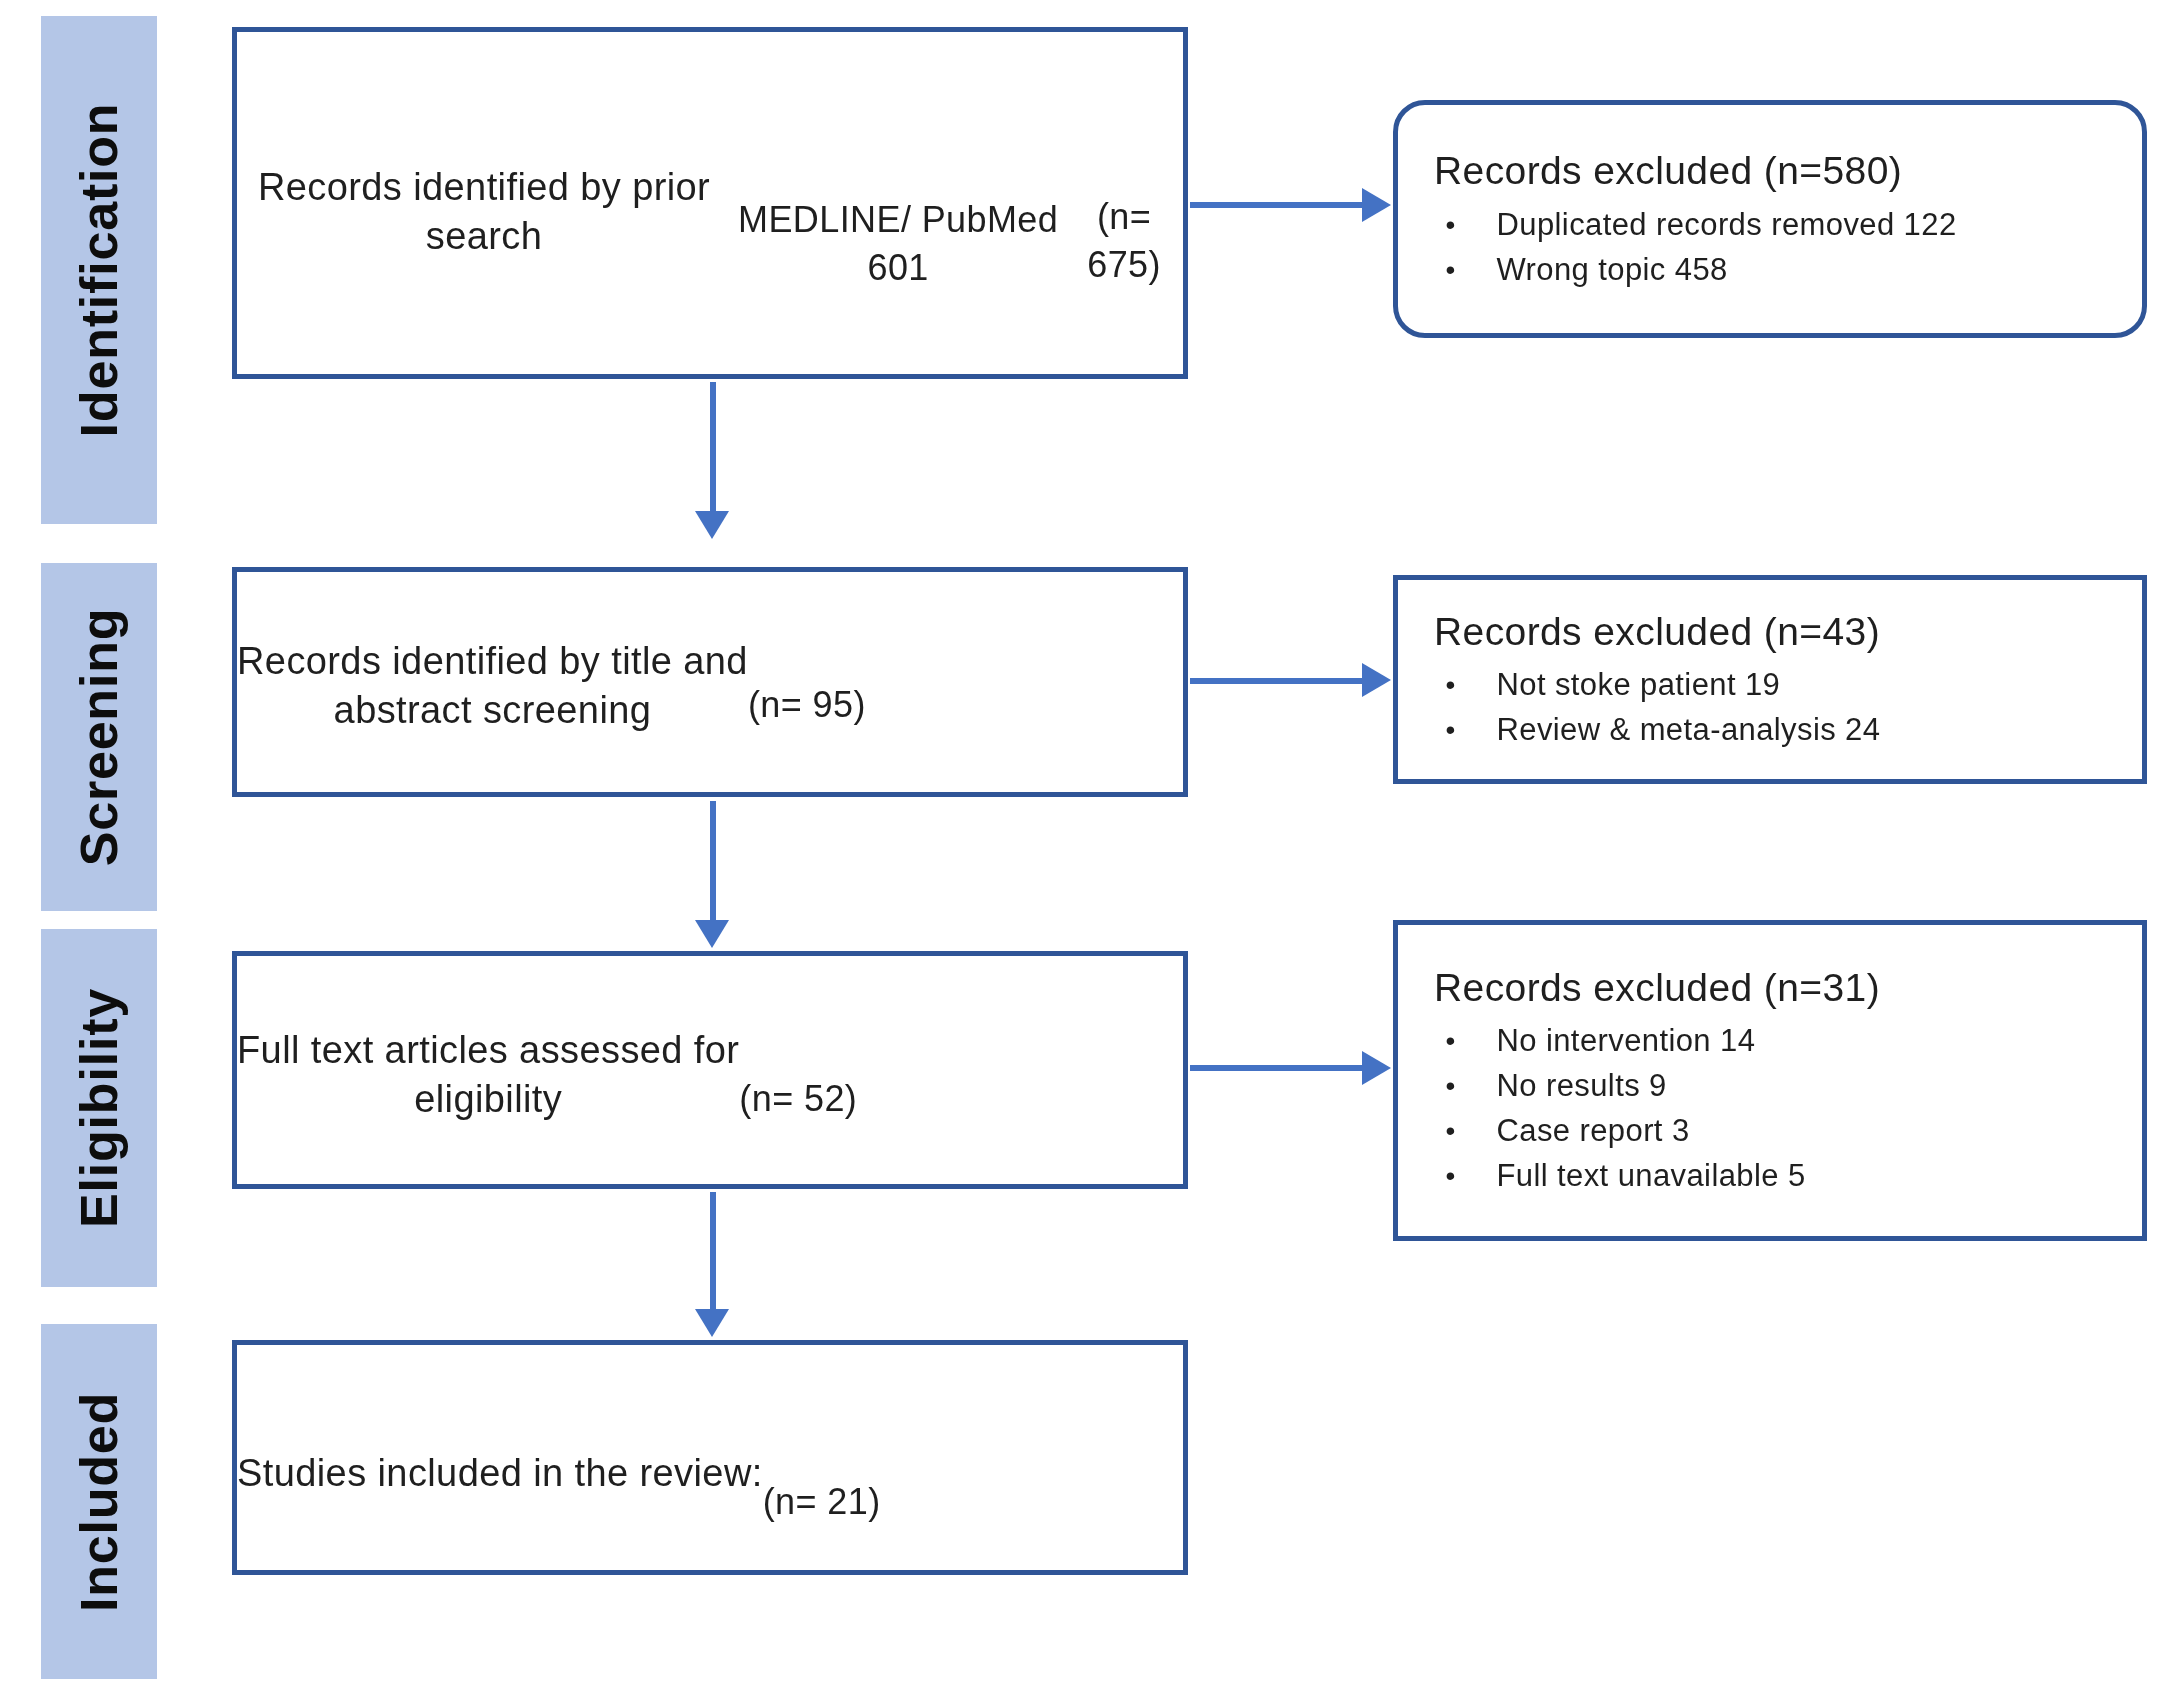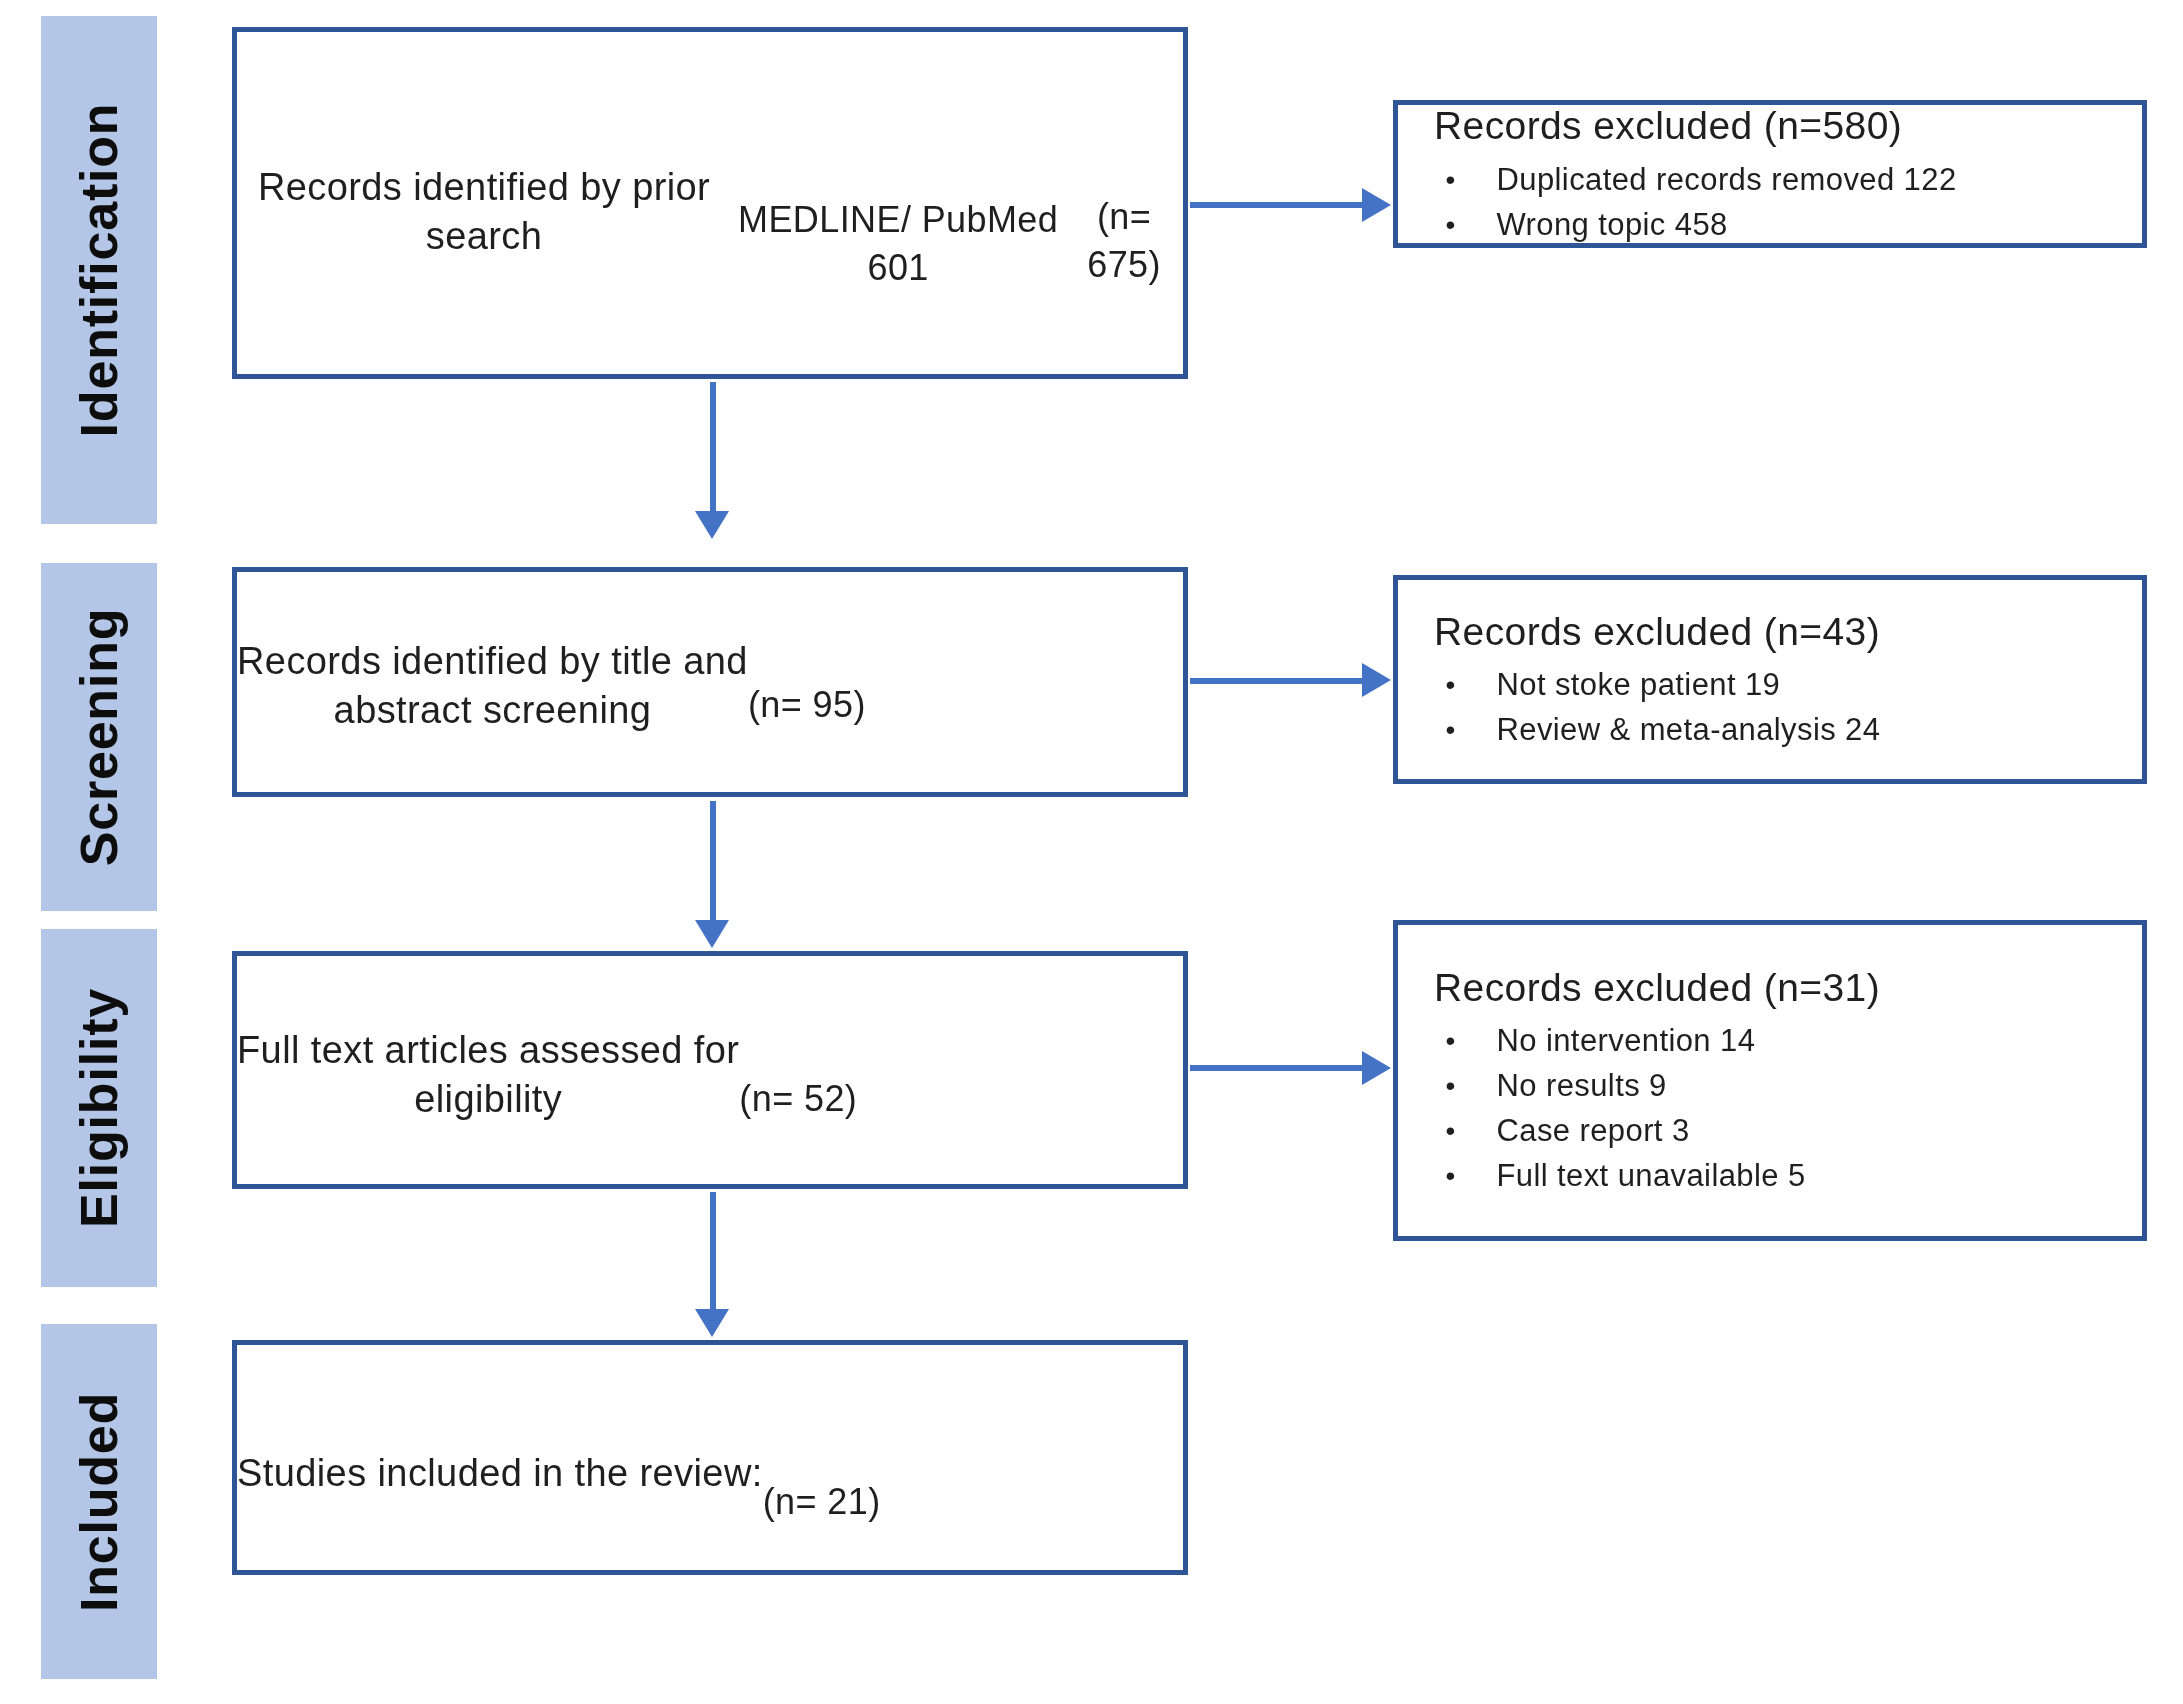--- a/index.html
+++ b/index.html
@@ -71,21 +71,21 @@
   }
   .exclbox .heading{font-size:39px;line-height:49px;margin-bottom:6.6px;letter-spacing:0.4px;}
   .exclbox .bullet-row{display:flex;align-items:flex-start;}
   .exclbox .bullet-mark{
     width:51px;flex:0 0 51px;text-align:left;
     padding-left:11.5px;
     font-size:28px;line-height:45px;
   }
   .exclbox .bullet-text{flex:1;font-size:31px;line-height:45px;letter-spacing:0.4px;}
 
-  #excl-box-1{top:100px;height:148px;}
+  #excl-box-1{top:100px;height:238px;border-radius:32px;}
   #excl-box-2{top:575px;height:209px;}
   #excl-box-3{top:920px;height:321px;}
 
   
   .vline{position:absolute;width:5.7px;background:var(--arrow-color);}
   .vhead{
     position:absolute;width:0;height:0;
     border-left:17px solid transparent;
     border-right:17px solid transparent;
     border-top:28px solid var(--arrow-color);

